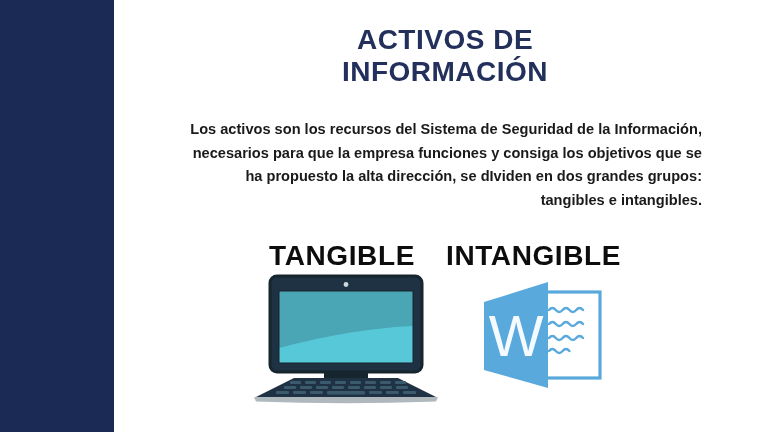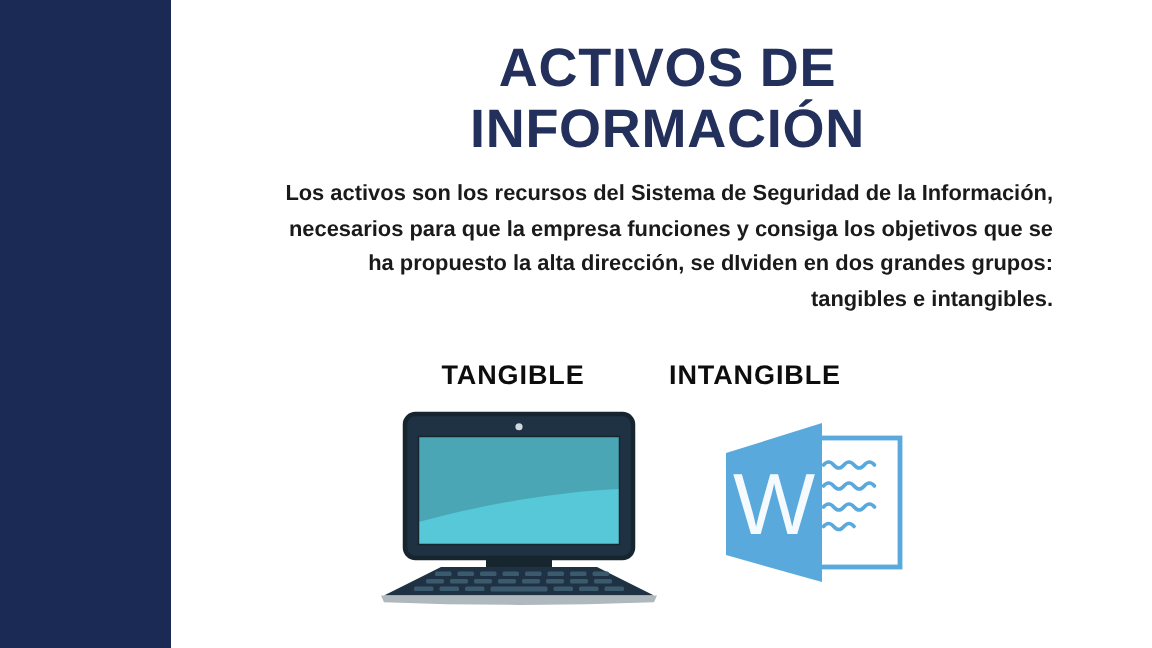--- a/index.html
+++ b/index.html
@@ -17,40 +17,40 @@
   
   #sidebar-band {
     position:absolute; left:0; top:0; width:114px; height:432px;
     background:#1b2a55;
   }
   
   #title {
     position:absolute; left:190px; top:24px; width:510px;
     text-align:center;
     color:#23305c;
-    font-size:36px;
+    font-size:28px;
     font-weight:bold;
     line-height:1.14;
     letter-spacing:0.5px;
   }
   #title .line { display:block; }
   
   #body-text {
     position:absolute; left:178px; top:118px; width:524px;
     text-align:right;
     color:#1a1a1a;
     font-size:14.6px;
     font-weight:bold;
     line-height:1.62;
   }
   
   .subhead {
     position:absolute;
     color:#0d0d0d;
-    font-size:18px;
+    font-size:28px;
     font-weight:bold;
     letter-spacing:0.6px;
     white-space:nowrap;
   }
   #subhead-tangible   { left:262px; top:240px; width:160px; text-align:center; }
   #subhead-intangible { left:446px; top:240px; width:192px; text-align:left; }
 
   
   #laptop-illustration {
     position:absolute; left:246px; top:276px; width:200px; height:124px;

